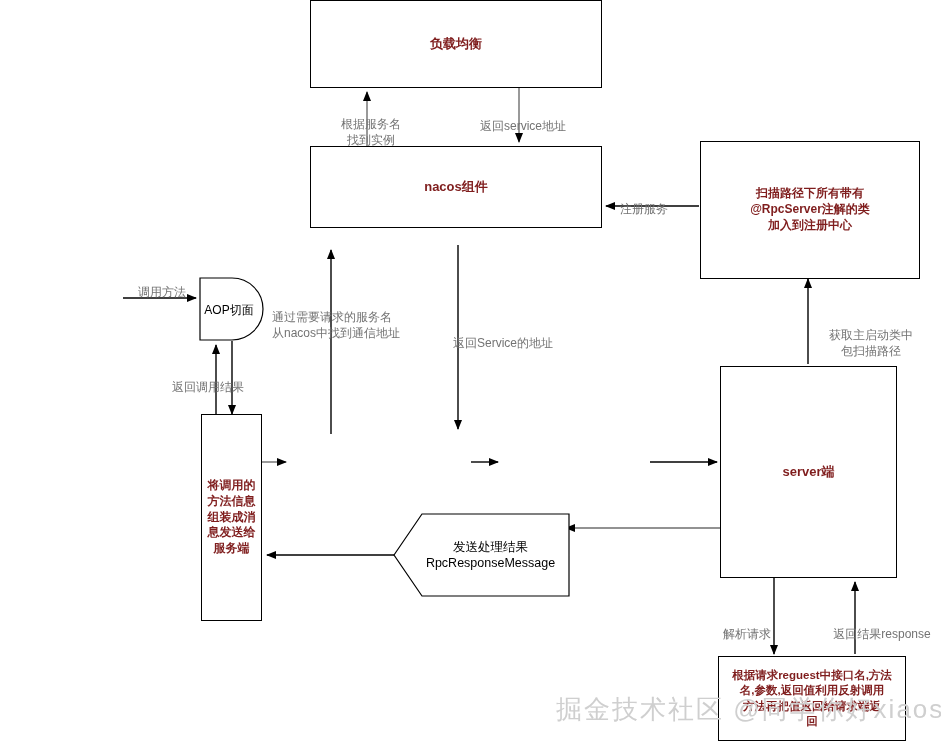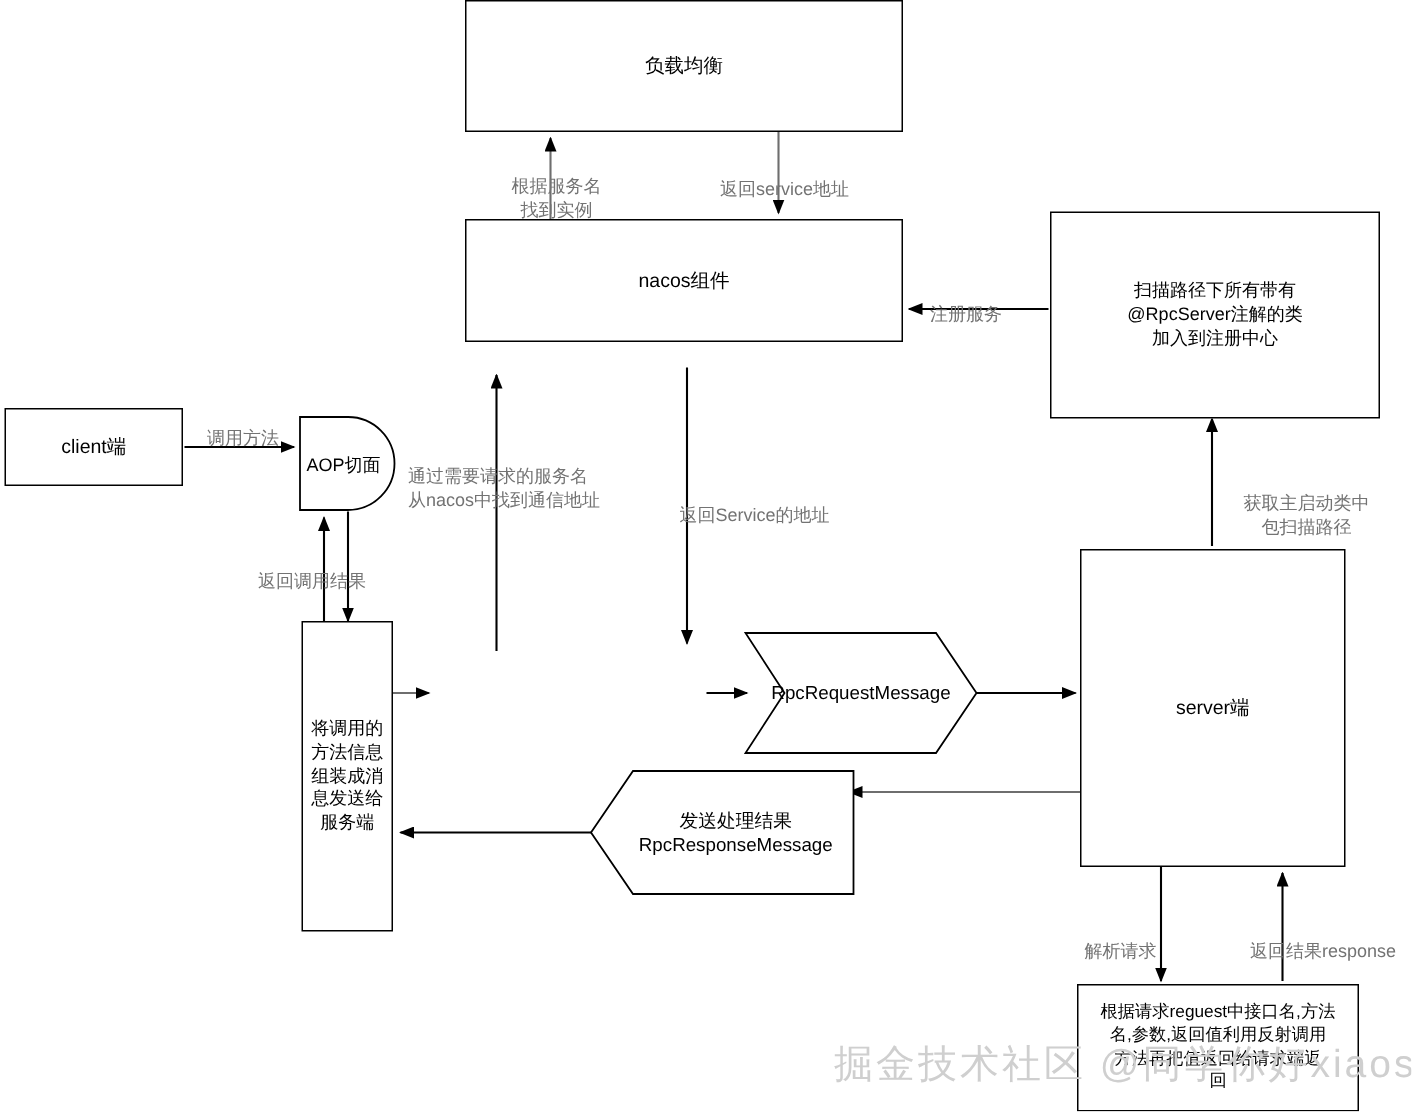--- a/index.html
+++ b/index.html
@@ -22,21 +22,22 @@
     pointer-events:none;
   }
   .node{
     position:absolute;
     box-sizing:border-box;
     display:flex;
     align-items:center;
     justify-content:center;
     text-align:center;
     line-height:1.32;
-    color:#000000;
+    color:#7f1d1d;
+    font-weight:bold;
   }
   .rect{
     border:1px solid #000;
     background:#ffffff;
   }
   .node .txt{
     display:block;
     width:100%;
     padding:0 4px;
     box-sizing:border-box;
@@ -133,50 +134,39 @@
   <div class="node rect" style="left:310px; top:146px; width:292px; height:82px; font-size:13px;">
     <span class="txt">nacos组件</span>
   </div>
 
   <div class="node rect" style="left:700px; top:141px; width:220px; height:138px; font-size:12px;">
     <span class="txt">扫描路径下所有带有
 @RpcServer注解的类
 加入到注册中心</span>
   </div>
 
-  <div class="node rect" style="left:3px; top:272px; width:119px; height:52px; font-size:13px;">
-    <span class="txt">client端</span>
-  </div>
 
   <div class="shape-host" style="left:199px; top:277px; width:65px; height:64px;">
     <svg width="65" height="64" viewBox="0 0 65 64">
       <path d="M1,1 L33,1 A31,31 0 0 1 33,63 L1,63 Z" fill="#ffffff" stroke="#000" stroke-width="1.2"></path>
     </svg>
     <div class="shape-label" style="left:0; top:0; width:60px; height:68px; font-size:12px;">
       <span>AOP切面</span>
     </div>
   </div>
 
   <div class="node rect" style="left:201px; top:414px; width:61px; height:207px; font-size:12px;">
     <span class="txt">将调用的
 方法信息
 组装成消
 息发送给
 服务端</span>
   </div>
 
 
-  <div class="shape-host" style="left:496px; top:421px; width:156px; height:82px;">
-    <svg width="156" height="82" viewBox="0 0 156 82">
-      <path d="M1,1 L128,1 L155,41 L128,81 L1,81 L27,41 Z" fill="#ffffff" stroke="#000" stroke-width="1.2"></path>
-    </svg>
-    <div class="shape-label" style="left:0; top:0; width:156px; height:82px; font-size:12.5px;">
-      <span>RpcRequestMessage</span>
-    </div>
-  </div>
 
   <div class="shape-host" style="left:393px; top:512px; width:177px; height:86px;">
     <svg width="177" height="86" viewBox="0 0 177 86">
       <path d="M1,43 L29,2 L176,2 L176,84 L29,84 Z" fill="#ffffff" stroke="#000" stroke-width="1.2"></path>
     </svg>
     <div class="shape-label" style="left:18px; top:0; width:159px; height:86px; font-size:12.5px;">
       <span>发送处理结果
 RpcResponseMessage</span>
     </div>
   </div>

